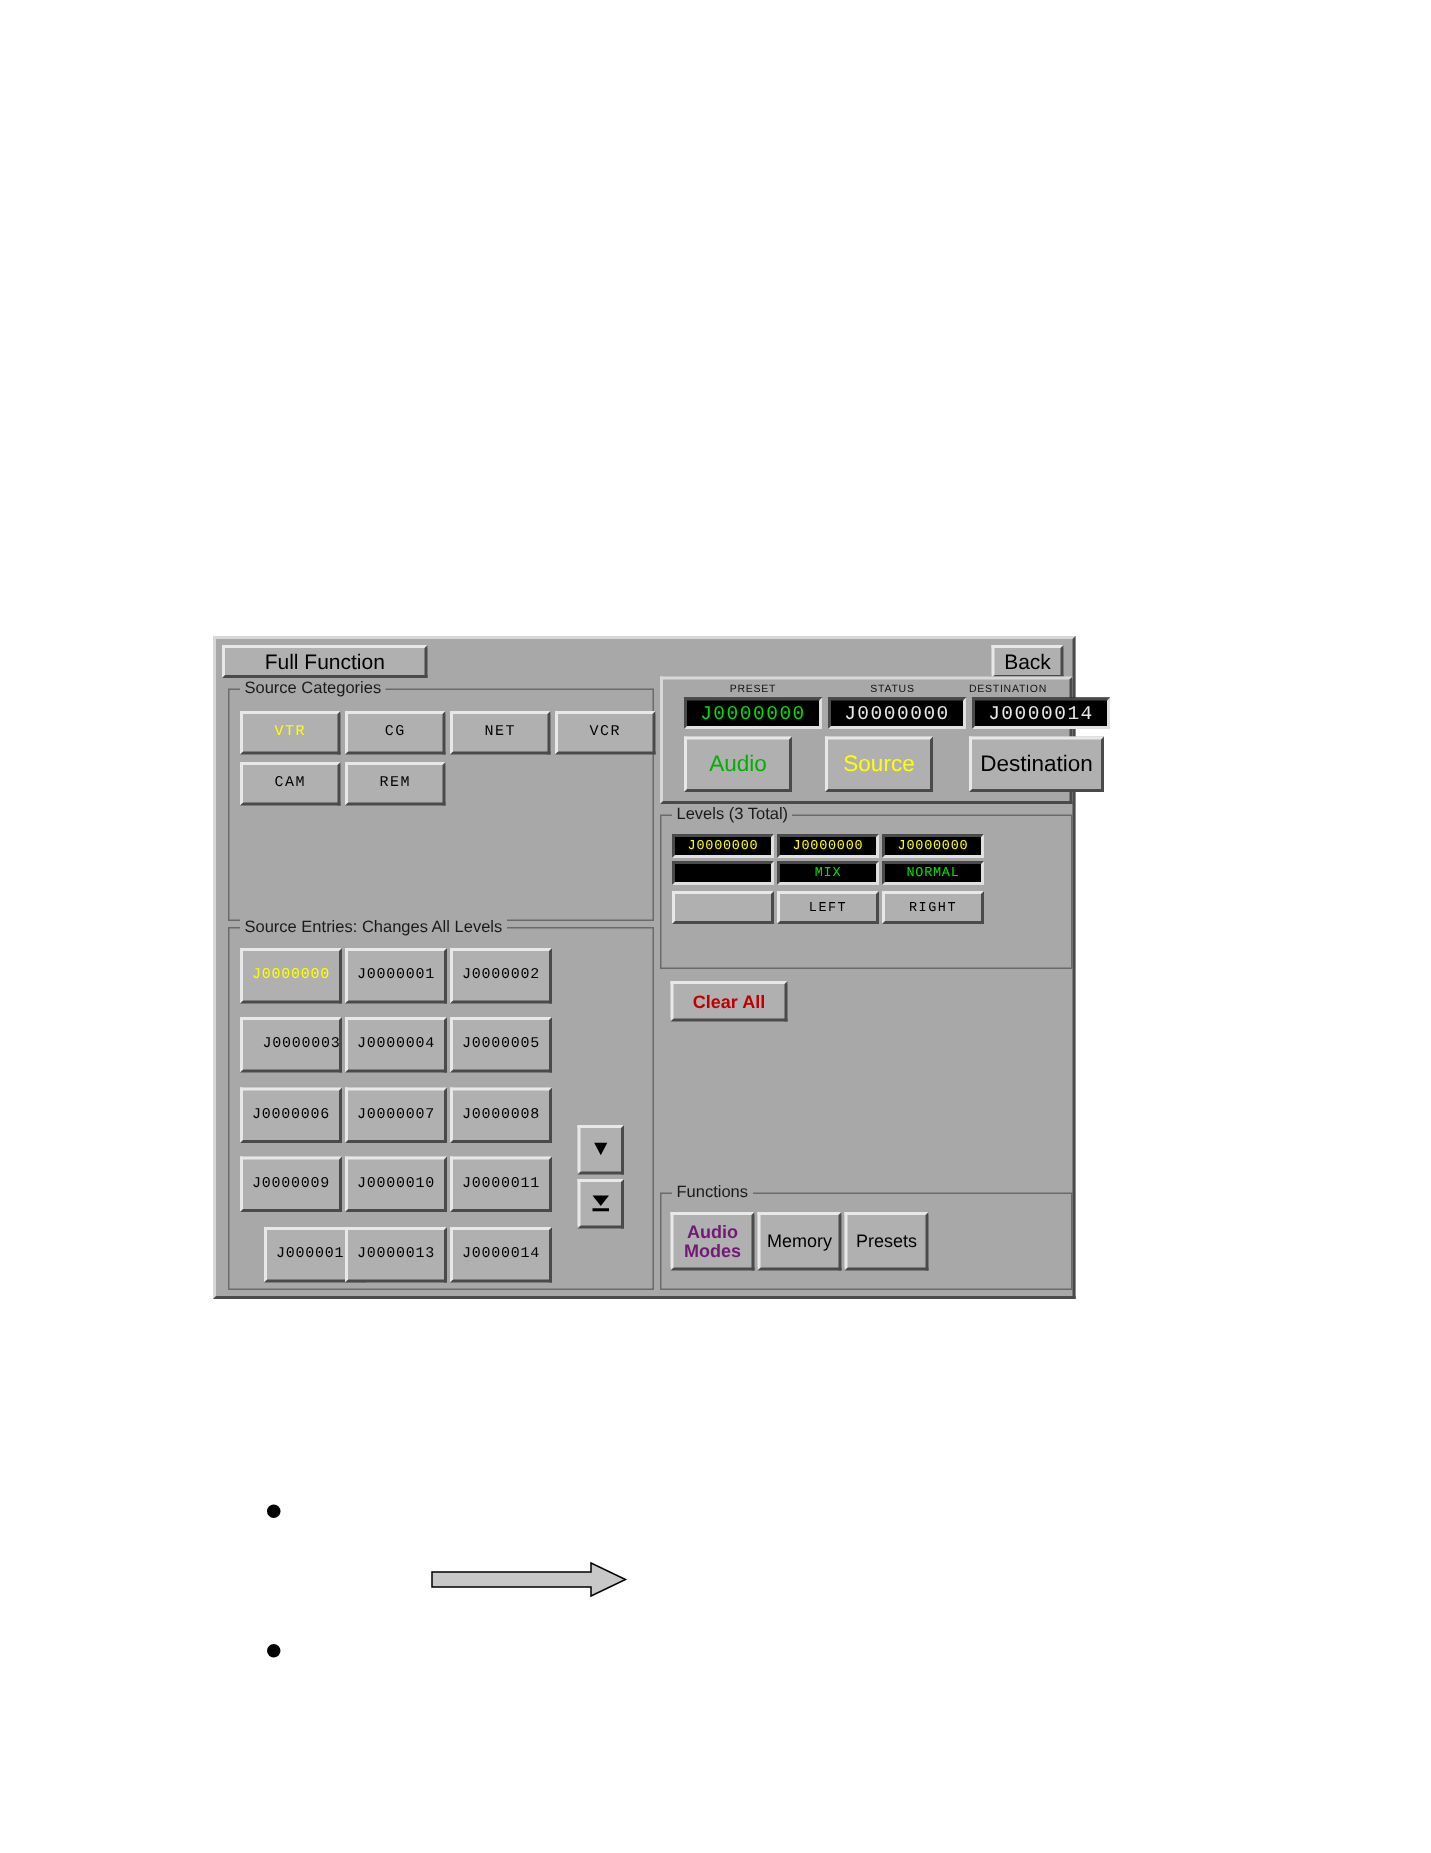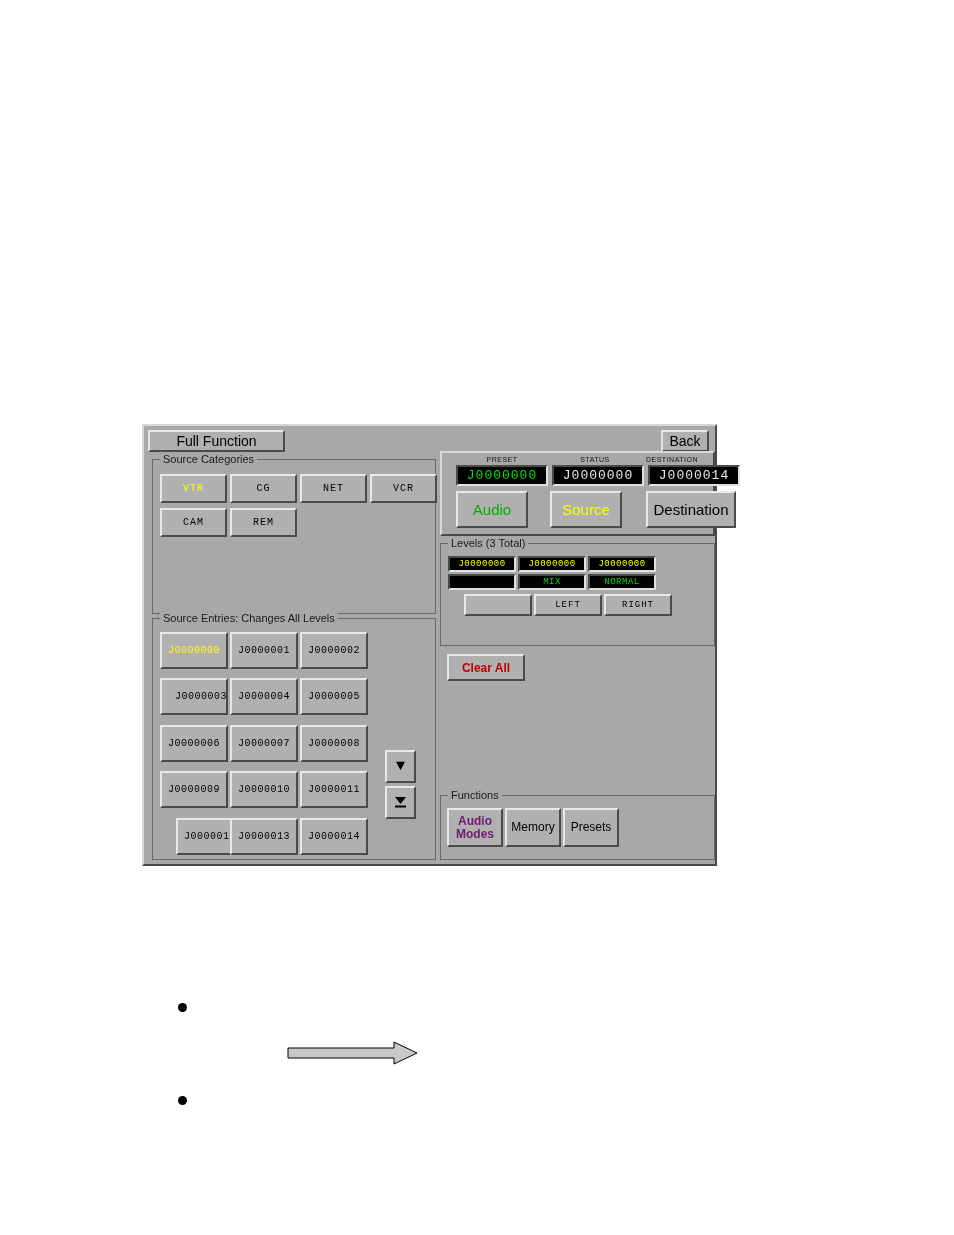--- a/index.html
+++ b/index.html
@@ -188,21 +188,20 @@
   }
   .lvl-lcd.yellow { color: #ffff00; }
   .lvl-lcd.green  { color: #00e000; }
   .lvl-lcd.blank  { color: #000; }
   .lvl-btn {
     position: absolute;
     width: 68px;
     height: 22px;
     font-size: 9px;
     letter-spacing: 1px;
-    margin-left: 16px;
   }
   #clear-all {
     position: absolute;
     left: 303px;
     top: 228px;
     width: 78px;
     height: 27px;
     font-family: "Liberation Sans", sans-serif;
     font-size: 12px;
     font-weight: bold;

